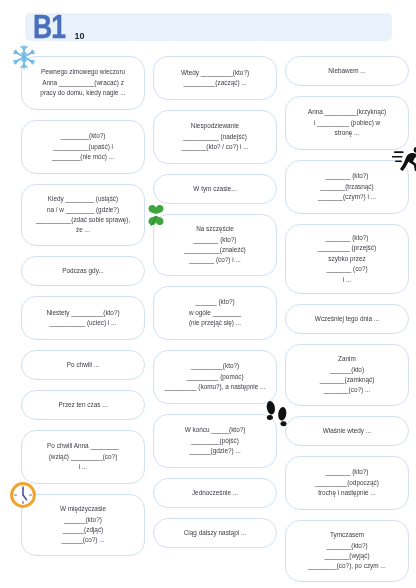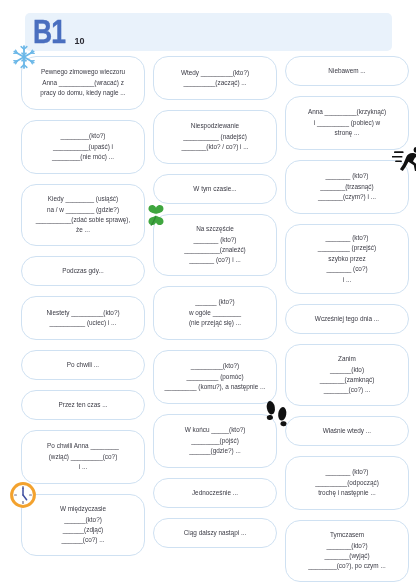--- a/index.html
+++ b/index.html
@@ -14,21 +14,21 @@
     overflow: hidden;
     position: relative;
   }
 
   
   .header {
     position: absolute;
     left: 25px;
     top: 13px;
     width: 367px;
-    height: 38px;
+    height: 28px;
     background: #e9f2fb;
     border-radius: 5px;
     display: flex;
     align-items: center;
   }
   .header-level {
     font-family: "Liberation Sans", sans-serif;
     font-size: 34px;
     font-weight: 700;
     color: #4a6fbf;

